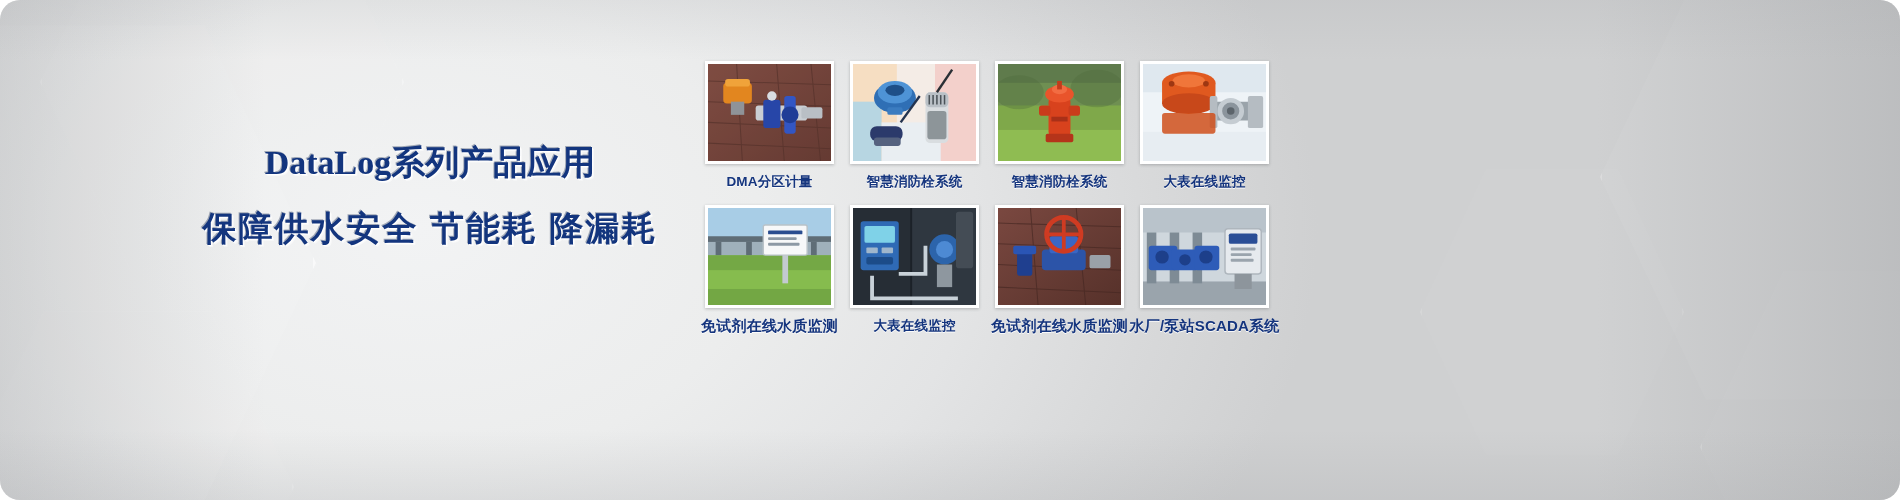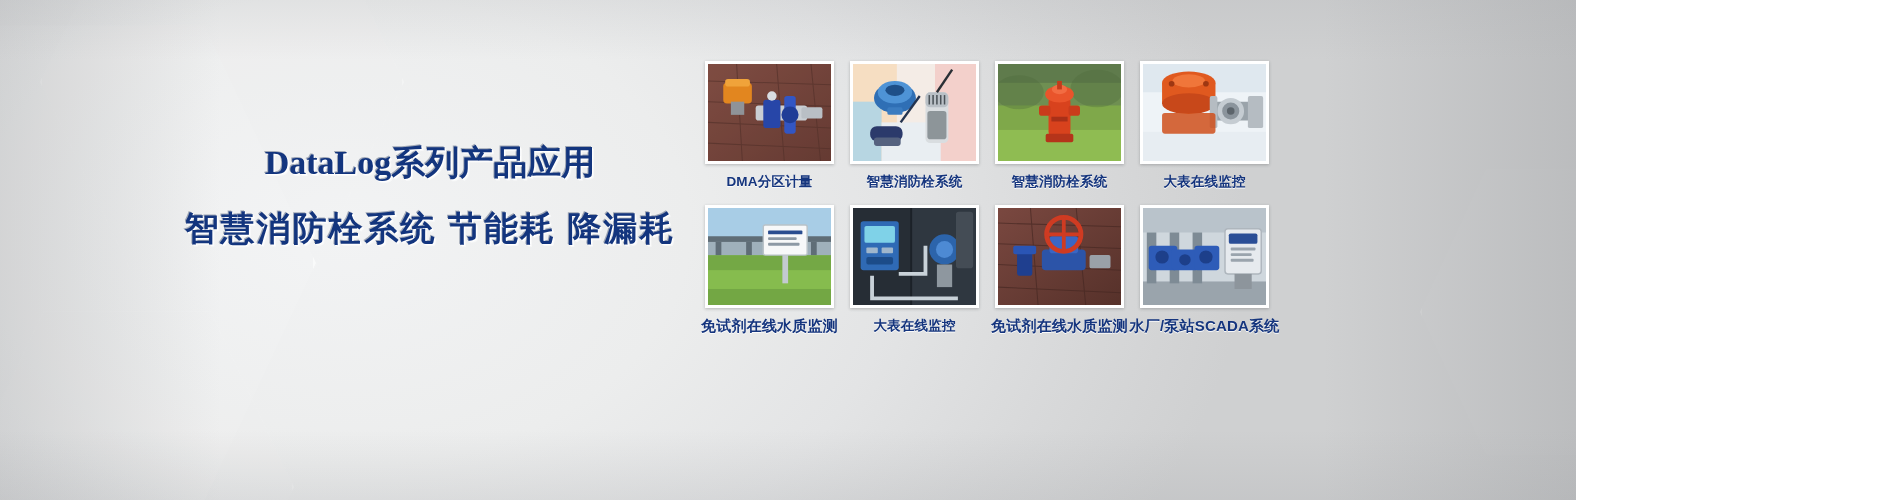--- a/index.html
+++ b/index.html
@@ -1,24 +1,25 @@
 <!DOCTYPE html>
 <html><head>
 <meta charset="utf-8">
 <style>
   html,body{margin:0;padding:0;}
   body{
     width:1900px;height:500px;overflow:hidden;
     font-family:"Liberation Sans","DejaVu Sans",sans-serif;
   }
   #banner{
-    position:relative;width:1576px;height:500px;overflow:hidden;
+    position:relative;width:1900px;height:500px;overflow:hidden;
     background:
       radial-gradient(ellipse 900px 620px at 22% 46%, #f2f3f4 0%, #eceded 38%, #e3e4e5 62%, #d8d9da 82%, #cfd0d1 100%),
       linear-gradient(115deg,#d4d5d6 0%,#e9eaea 28%,#f1f2f2 50%,#e4e5e6 74%,#cfd0d1 100%);
+    border-radius: 20px;
   }
   
   .hexlayer{position:absolute;inset:0;pointer-events:none;}
   .hex{
     position:absolute;
     border:2px solid rgba(255,255,255,0.55);
     clip-path:polygon(25% 3%,75% 3%,100% 50%,75% 97%,25% 97%,0% 50%);
     background:rgba(255,255,255,0.10);
   }
   .hex.h1{left:-130px;top:10px;width:440px;height:500px;border-width:3px;}
@@ -88,21 +89,21 @@
     <div class="hex h3"></div>
     <div class="hex h4"></div>
     <div class="hex h5"></div>
     <div class="hex h6"></div>
   </div>
   <div class="vign"></div>
   <div class="vign2"></div>
 
   <div id="headline">
     <div class="hl-line l1">DataLog系列产品应用</div>
-    <div class="hl-line l2">智慧消防栓系统 节能耗 降漏耗</div>
+    <div class="hl-line l2">保障供水安全 节能耗 降漏耗</div>
   </div>
 
   <div id="grid">
 
     <div class="grid-row">
 
       <div class="card">
         <div class="thumb">
           <svg viewBox="0 0 129 103" preserveAspectRatio="none" aria-hidden="true">
             <defs>

